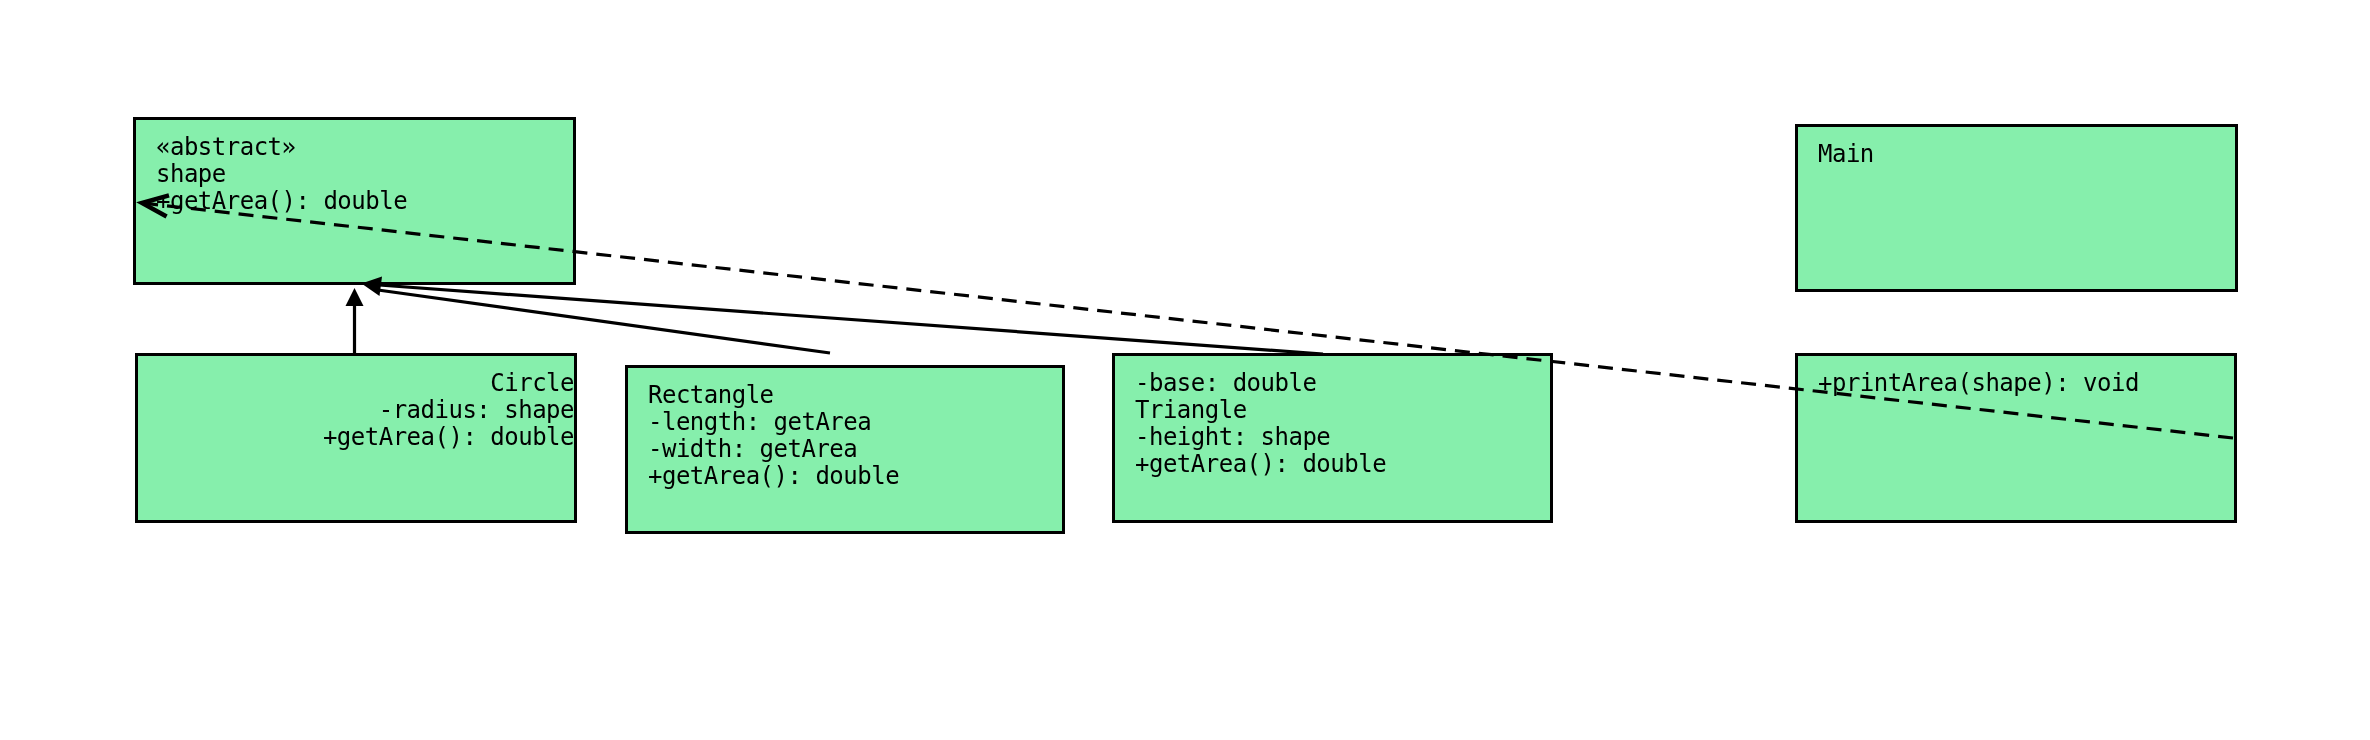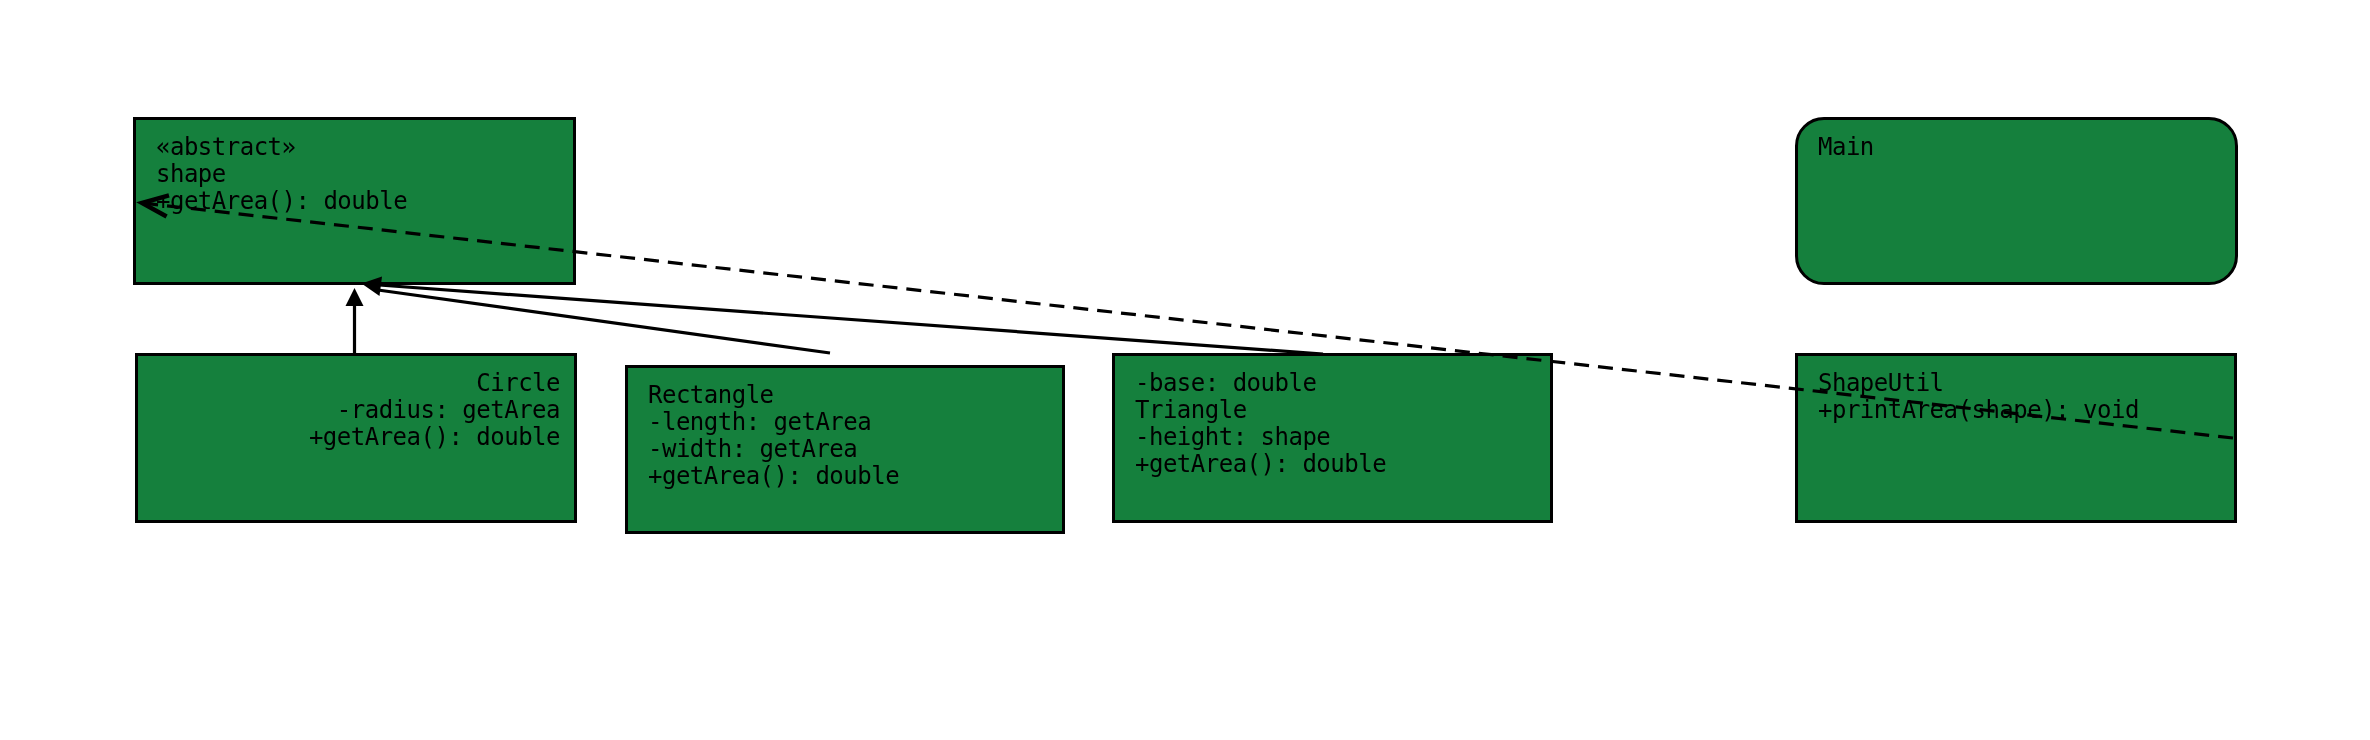--- a/index.html
+++ b/index.html
@@ -15,32 +15,32 @@
     overflow: hidden;
     font-family: "DejaVu Sans Mono", "Liberation Mono", monospace;
     color: #000000;
   }
   .class-box {
     position: absolute;
     box-sizing: border-box;
     width: 443px;
     height: 168px;
     border: 3px solid #000000;
-    background: #15803d;
-    padding: 14px 14px 0 20px;
+    background: #86efac;
+    padding: 14px 0 0 20px;
   }
   .class-line {
     font-size: 24px;
     line-height: 27px;
     white-space: pre;
     letter-spacing: -0.5px;
   }
   
   #box-shape     { left: 133px;  top: 117px; }
-  #box-main      { left: 1795px; top: 117px; border-radius: 29px; }
+  #box-main      { left: 1795px; top: 124px; }
   #box-circle    { left: 135px;  top: 353px; width: 442px; height: 170px; text-align: right; }
   #box-rectangle { left: 625px;  top: 365px; width: 440px; height: 169px; }
   #box-triangle  { left: 1112px; top: 353px; width: 441px; height: 170px; }
   #box-shapeutil { left: 1795px; top: 353px; width: 442px; height: 170px; }
   #connector-layer {
     position: absolute;
     left: 0; top: 0;
     width: 2370px;
     height: 740px;
     pointer-events: none;
@@ -56,40 +56,39 @@
     <div class="class-line">shape</div>
     <div class="class-line">+getArea(): double</div>
   </div>
 
   <div class="class-box" id="box-main">
     <div class="class-line">Main</div>
   </div>
 
   <div class="class-box" id="box-circle">
     <div class="class-line">Circle</div>
-    <div class="class-line">-radius: getArea</div>
+    <div class="class-line">-radius: shape</div>
     <div class="class-line">+getArea(): double</div>
   </div>
 
   <div class="class-box" id="box-rectangle">
     <div class="class-line">Rectangle</div>
     <div class="class-line">-length: getArea</div>
     <div class="class-line">-width: getArea</div>
     <div class="class-line">+getArea(): double</div>
   </div>
 
   <div class="class-box" id="box-triangle">
     <div class="class-line">-base: double</div>
     <div class="class-line">Triangle</div>
     <div class="class-line">-height: shape</div>
     <div class="class-line">+getArea(): double</div>
   </div>
 
   <div class="class-box" id="box-shapeutil">
-    <div class="class-line">ShapeUtil</div>
     <div class="class-line">+printArea(shape): void</div>
   </div>
 
   <svg id="connector-layer" viewBox="0 0 2370 740" xmlns="http://www.w3.org/2000/svg">
 
     <line x1="354.5" y1="306" x2="354.5" y2="353" stroke="#000000" stroke-width="3.2"></line>
     <polygon points="354.5,288 345.5,306 363.5,306" fill="#000000"></polygon>
 
     <line x1="830" y1="353" x2="378" y2="290" stroke="#000000" stroke-width="3.2"></line>
 

